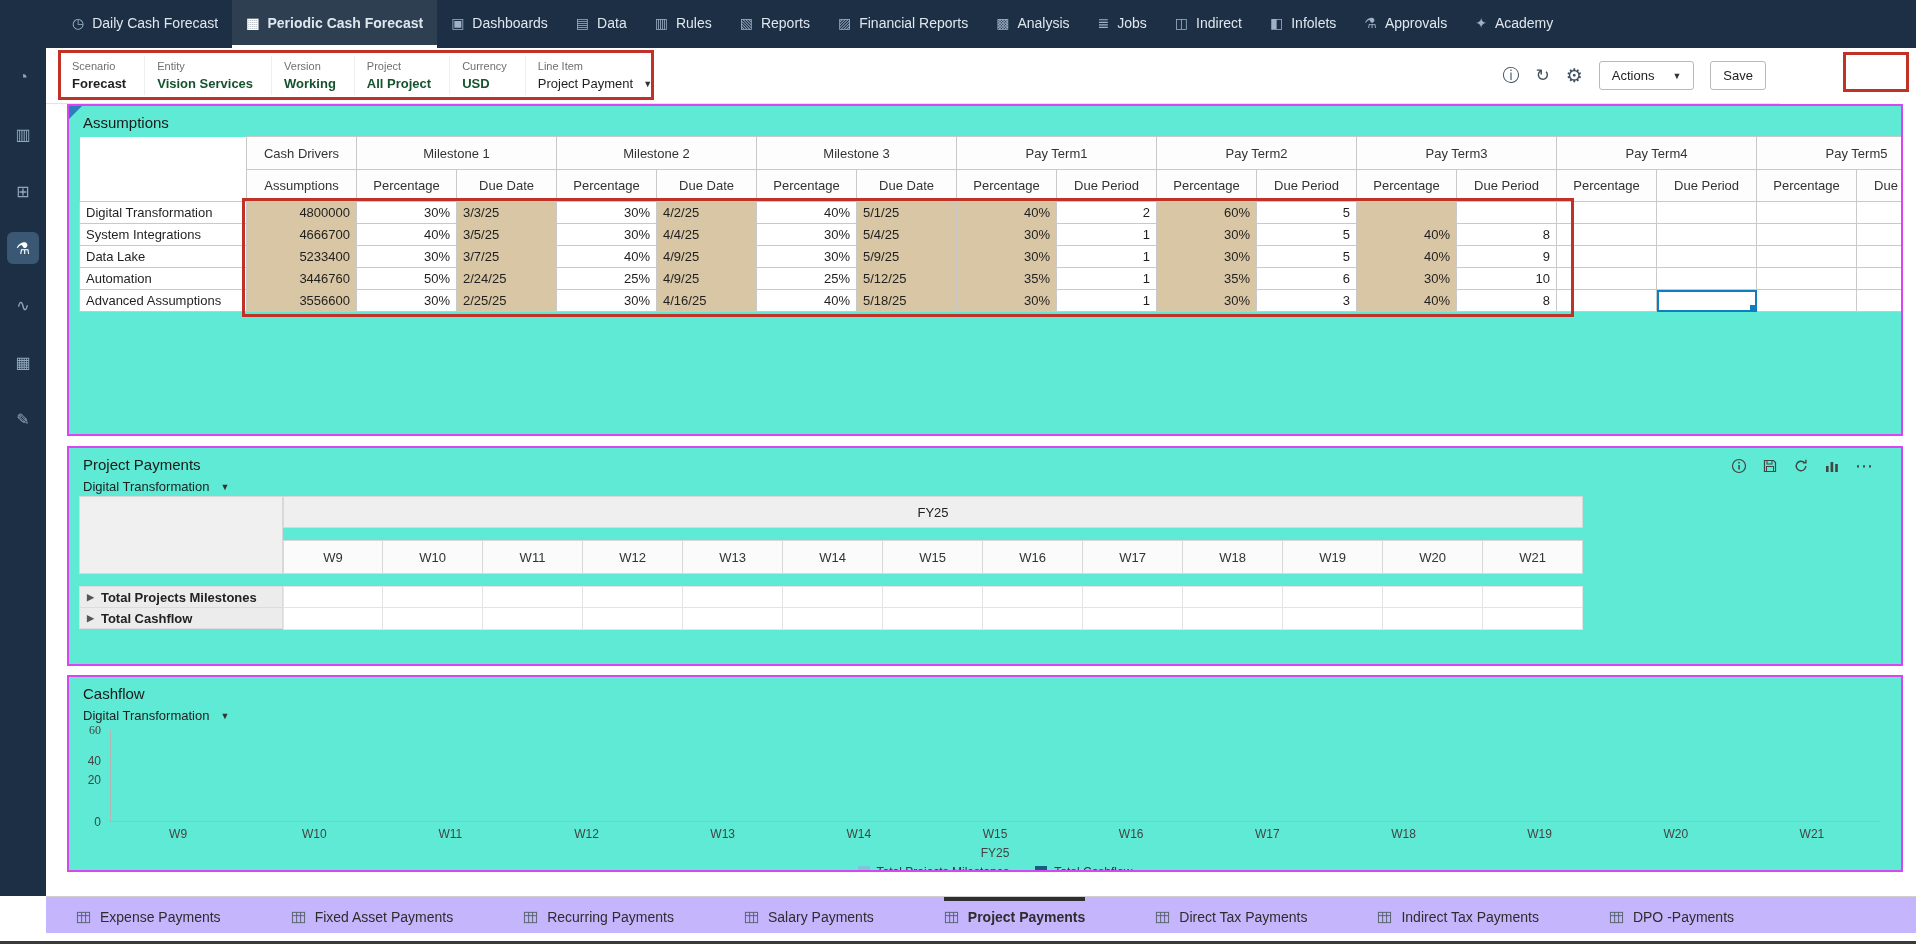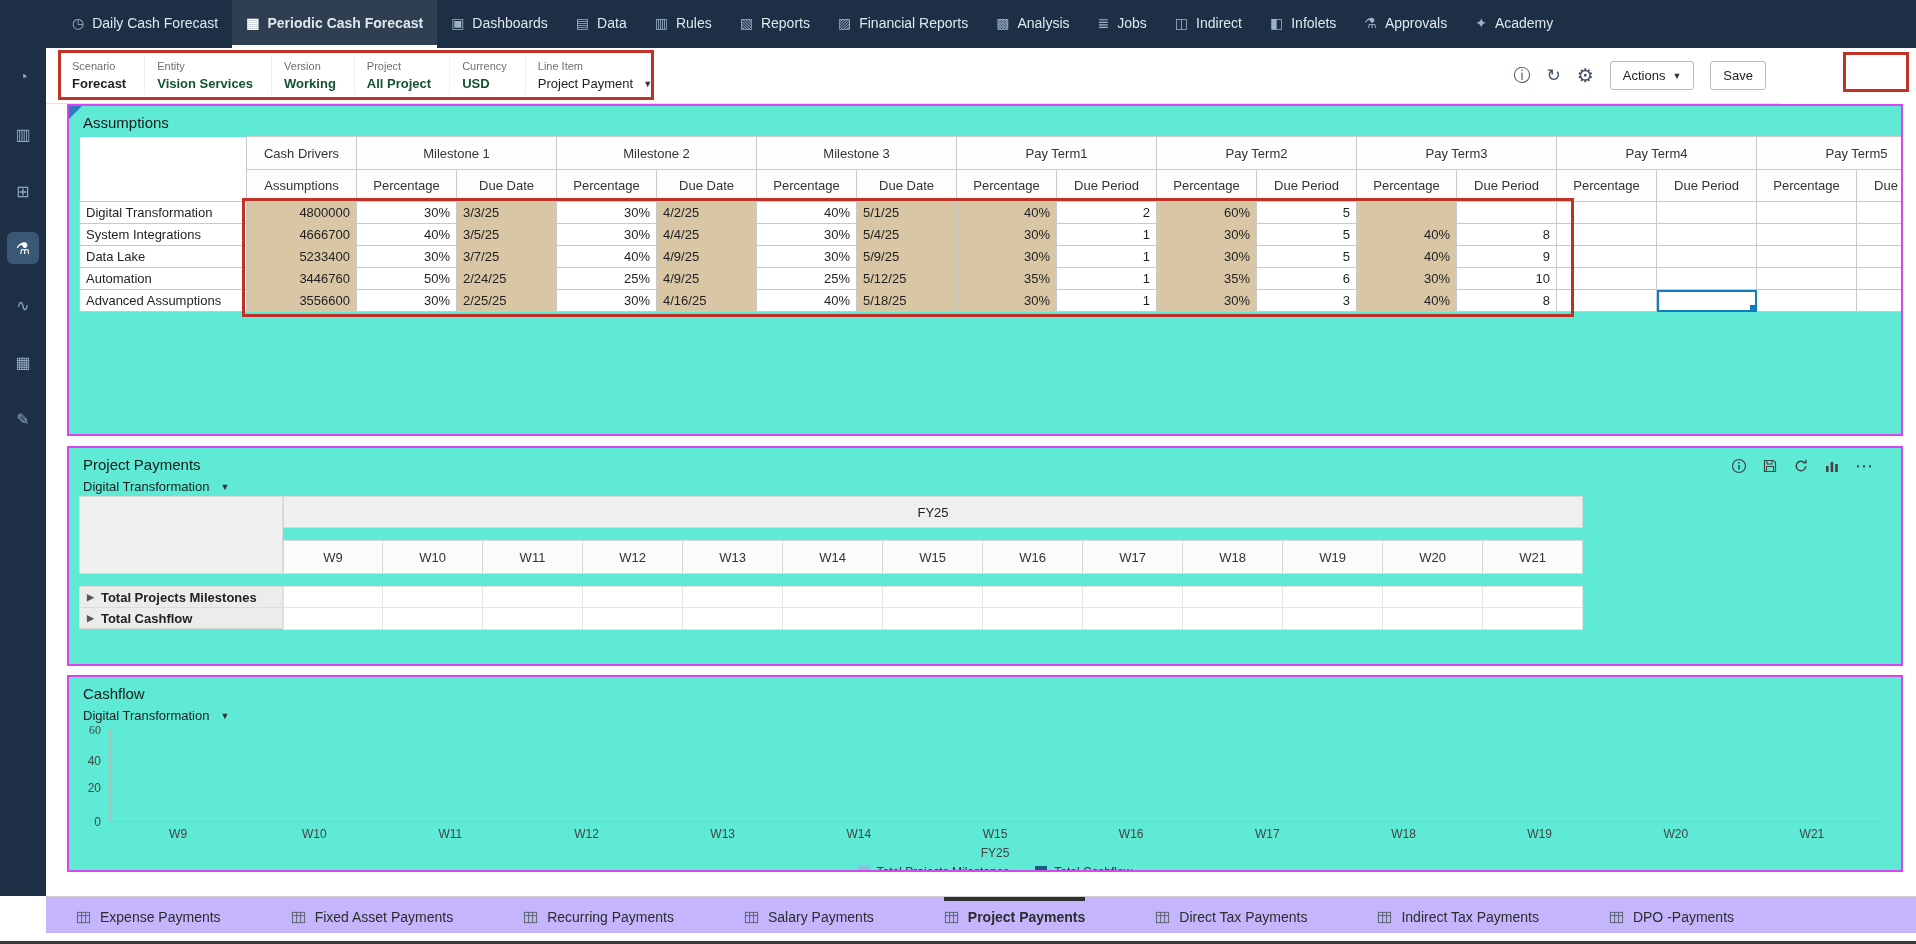--- a/index.html
+++ b/index.html
@@ -26,21 +26,21 @@
   .pov-field{padding:4px 18px 4px 12px;display:flex;flex-direction:column;gap:4px;border-right:1px solid #efefef;cursor:pointer}
   .pov-field:last-child{border-right:none}
   .pov-label{font-size:11px;color:#6f6f6f}
   .pov-value{font-size:13px;font-weight:bold;color:#1f1f1f;display:flex;align-items:center;gap:10px;white-space:nowrap}
   .pov-value.link{color:#14532d}
   .pov-field-line-item .pov-value{font-weight:normal}
   .caret{font-size:9px;color:#333}
   .pov-right{margin-left:auto;display:flex;align-items:center;gap:16px;margin-right:14px}
   .icon-btn{font-size:17px;color:#41505f;cursor:pointer;line-height:1}
   .icon-btn.gear{font-size:19px}
-  .btn{border:1px solid #b9b9b9;border-radius:3px;background:#fff;font-size:13px;color:#222;padding:6px 12px;display:flex;align-items:center;gap:7px;cursor:pointer;font-family:"Liberation Sans",sans-serif}
+  .btn{border:1px solid #b9b9b9;border-radius:3px;background:#fff;font-size:13px;color:#222;padding:6px 12px;display:flex;align-items:center;gap:18px;cursor:pointer;font-family:"Liberation Sans",sans-serif}
 
   
   .panel{position:absolute;background:#5eead4;border:2px solid #d946ef;overflow:hidden}
   #assumptions-panel{left:67px;top:104px;width:1836px;height:332px}
   #pp-panel{left:67px;top:446px;width:1836px;height:220px}
   #cf-panel{left:67px;top:675px;width:1836px;height:197px}
   .panel-title{position:absolute;left:14px;top:8px;font-size:15px;color:#1a1a1a}
   .corner-tri{position:absolute;left:0;top:0;width:0;height:0;border-top:13px solid #2e7bbf;border-right:13px solid transparent}
   .member-select{position:absolute;left:14px;top:31px;display:flex;align-items:center;gap:11px;font-size:13px;color:#1f1f1f;cursor:pointer}
   .panel-icons{position:absolute;right:28px;top:10px;display:flex;gap:15px;align-items:center;color:#444}
@@ -499,21 +499,21 @@
   <section id="cf-panel" class="panel">
     <div class="panel-title">Cashflow</div>
     <div class="member-select">
       <span>Digital Transformation</span>
       <span class="caret">▼</span>
     </div>
     <div class="cf-chart">
       <div id="cf-ylabels" class="ylabels">
           <div class="ytick" style="top: -7px; font-family: Liberation Serif, serif;">60</div>
           <div class="ytick" style="top: 23.6667px;">40</div>
-          <div class="ytick" style="top: 51px;">20</div>
+          <div class="ytick" style="top: 43px;">20</div>
           <div class="ytick" style="top: 85px;">0</div>
         </div>
       <div class="plot"></div>
       <div id="cf-xlabels" class="xlabels">
           <span class="xlab">W9</span>
           <span class="xlab">W10</span>
           <span class="xlab">W11</span>
           <span class="xlab">W12</span>
           <span class="xlab">W13</span>
           <span class="xlab">W14</span>

